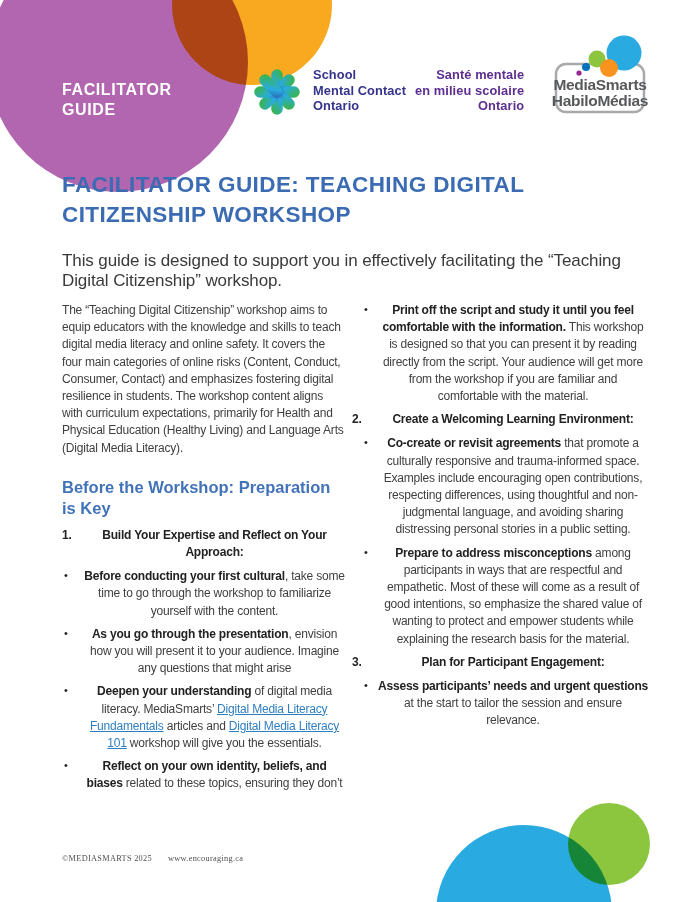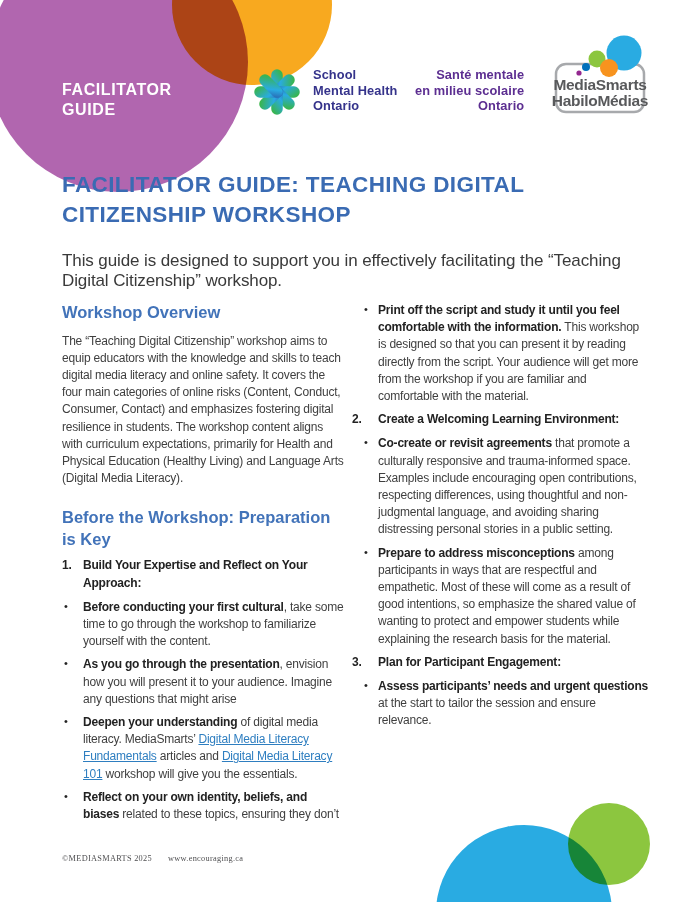--- a/index.html
+++ b/index.html
@@ -33,21 +33,21 @@
   .col{top:302px;font-size:12px;line-height:17.2px;color:#3F3F3F;letter-spacing:-0.2px;}
   .col-left{left:62px;width:284px;}
   .col-right{left:352px;width:296px;}
   h2{font-size:16.5px;line-height:21.5px;color:#4273B9;font-weight:bold;
      letter-spacing:0;margin:0 0 9px 0;}
   .h2-prep{margin-top:20px;margin-bottom:7px;}
   p{margin:0;}
   .para{margin:0 0 6px 0;}
   b{color:#222222;}
   .li{position:relative;margin:0 0 6px 0;}
-  .li .li-text{margin:0;}
+  .li .li-text{margin:0;text-align:center;}
   .li-num{padding-left:21px;margin-top:4px;margin-bottom:7px;}
   .li-num .marker{position:absolute;left:0;top:0;font-weight:bold;color:#222222;}
   .li-bullet{padding-left:21px;}
   .li-bullet .marker{position:absolute;left:2px;top:-1px;color:#222222;font-size:11px;}
   .col-right .li-num{padding-left:26px;}
   .col-right .li-bullet{padding-left:26px;}
   .col-right .li-bullet .marker{left:12px;}
   .col-right .cont{margin-left:26px;margin-bottom:7px;}
   a.link{color:#2E7EC0;text-decoration:underline;cursor:pointer;}
 
@@ -83,21 +83,21 @@
     <line x1="29" y1="30" x2="29" y2="13" transform="rotate(135 29 30)"></line>
     <line x1="29" y1="30" x2="29" y2="13" transform="rotate(180 29 30)"></line>
     <line x1="29" y1="30" x2="29" y2="13" transform="rotate(225 29 30)"></line>
     <line x1="29" y1="30" x2="29" y2="13" transform="rotate(270 29 30)"></line>
     <line x1="29" y1="30" x2="29" y2="13" transform="rotate(315 29 30)"></line>
   </g>
 </svg>
 
 <div class="abs smho-en">
   <div>School</div>
-  <div>Mental Health</div>
+  <div>Mental Contact</div>
   <div>Ontario</div>
 </div>
 
 <div class="abs smho-fr">
   <div>Santé mentale</div>
   <div>en milieu scolaire</div>
   <div>Ontario</div>
 </div>
 
 <svg class="abs ms-logo" width="145" height="95" viewBox="0 0 145 95">
@@ -111,21 +111,20 @@
   </g>
   <text x="55" y="60" text-anchor="middle" font-size="15.5" font-weight="bold" fill="#58595B" letter-spacing="-0.3">MediaSmarts</text>
   <text x="55" y="76" text-anchor="middle" font-size="15.5" font-weight="bold" fill="#58595B" letter-spacing="-0.3">HabiloMédias</text>
 </svg>
 
 <div class="abs page-title">FACILITATOR GUIDE: TEACHING DIGITAL CITIZENSHIP WORKSHOP</div>
 
 <div class="abs intro">This guide is designed to support you in effectively facilitating the “Teaching Digital Citizenship” workshop.</div>
 
 <div class="abs col col-left">
-  <h2>Workshop Overview</h2>
   <p class="para">The “Teaching Digital Citizenship” workshop aims to equip educators with the knowledge and skills to teach digital media literacy and online safety. It covers the four main categories of online risks (Content, Conduct, Consumer, Contact) and emphasizes fostering digital resilience in students. The workshop content aligns with curriculum expectations, primarily for Health and Physical Education (Healthy Living) and Language Arts (Digital Media Literacy).</p>
 
   <h2 class="h2-prep">Before the Workshop: Preparation is Key</h2>
 
   <div class="li li-num">
     <span class="marker">1.</span>
     <p class="li-text"><b>Build Your Expertise and Reflect on Your Approach:</b></p>
   </div>
 
   <div class="li li-bullet">

